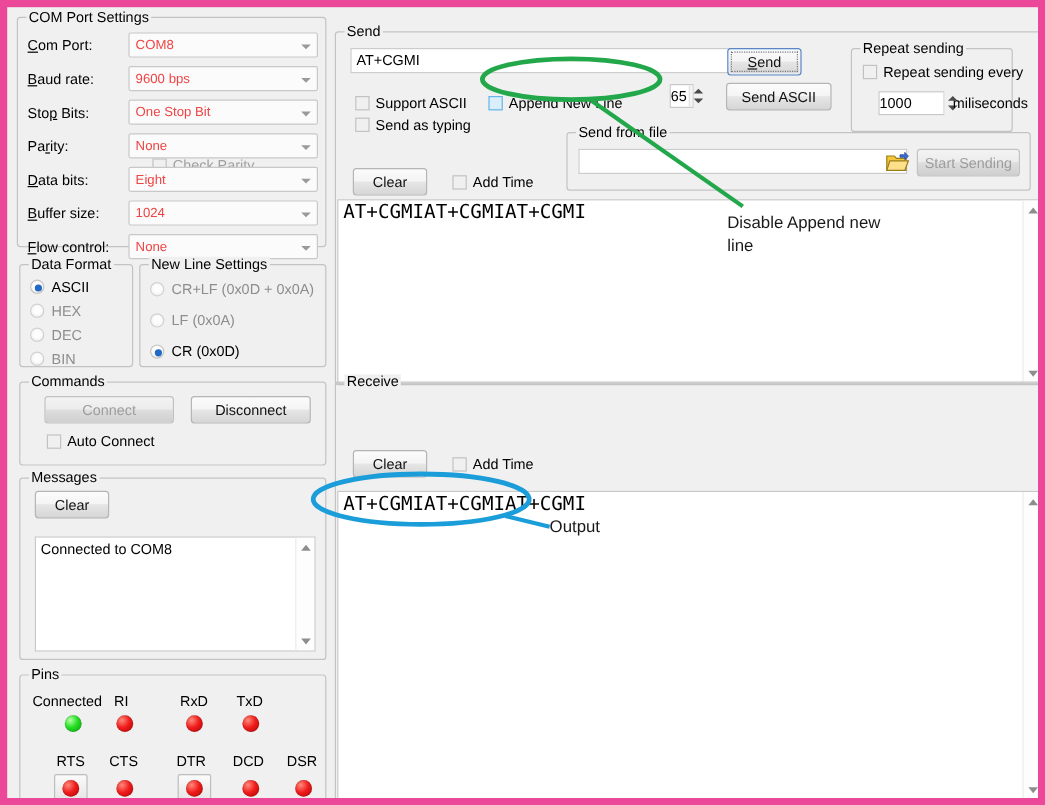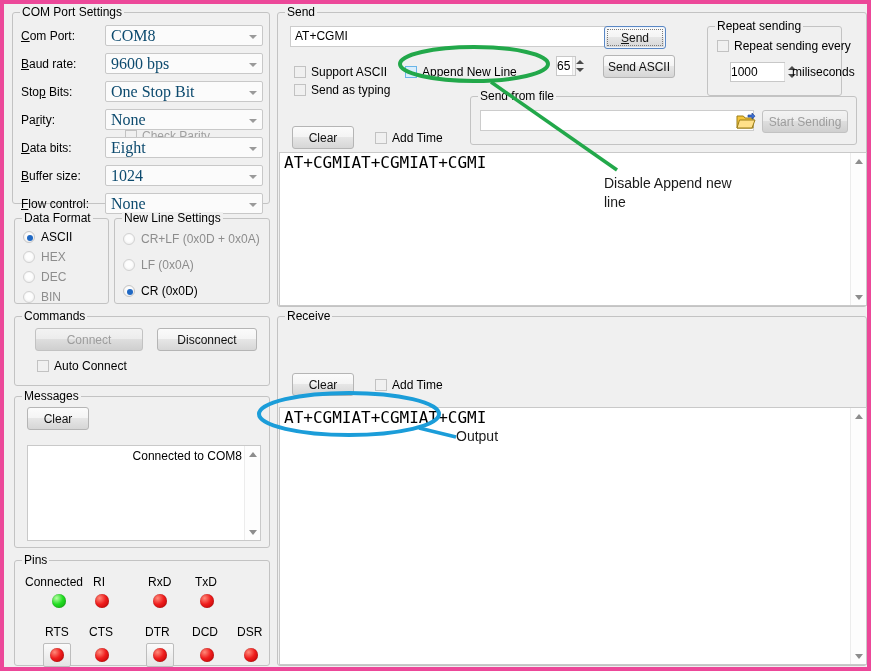--- a/index.html
+++ b/index.html
@@ -9,21 +9,21 @@
     font-family: "Liberation Sans", sans-serif;
     font-size: 12px;
     color: #000;
     background: #ffffff;
     overflow: hidden;
   }
   #app {
     position: absolute; left:0; top:0;
     width: 871px; height: 671px;
     background: #f0f0f0;
-    border: 4px solid #ec4899;
+    border: 6px solid #ec4899;
     overflow: hidden;
   }
 
   
   .grp {
     position: absolute;
     border: 1px solid #c3c3c3;
     border-radius: 3px;
     background: transparent;
   }
@@ -53,25 +53,24 @@
     height: 21px;
     background: #fbfbfb;
     border: 1px solid #c8c8c8;
     border-radius: 2px;
     display: flex;
     align-items: center;
   }
   .combo .ctext {
     flex: 1 1 auto;
     padding-left: 5px;
-    font-size: 16px;
-    color: #0c4a6e;
+    font-size: 11px;
+    color: #ef4444;
     white-space: nowrap;
     overflow: hidden;
-    font-family: Liberation Serif, serif;
   }
   .combo .carrow {
     width: 17px;
     height: 100%;
     position: relative;
   }
   .combo .carrow::after {
     content:"";
     position:absolute;
     left: 4px; top: 9px;
@@ -412,21 +411,21 @@
       <span class="box"></span>
       <span>Auto Connect</span>
     </div>
   </div>
 
   <div class="grp" style="left:10px; top:392px; width:256px; height:152px;text-decoration:underline;">
     <span class="cap">Messages</span>
     <div class="btn" style="left:12px; top:10px; width:62px;">
       <span>Clear</span>
     </div>
-    <div class="tbox" style="left:12px; top:48px; width:234px; height:96px;text-align:right;">
+    <div class="tbox" style="left:12px; top:48px; width:234px; height:96px;">
       <div class="tcontent tplain">Connected to COM8</div>
       <div class="vscroll">
         <div class="sbtn up"></div>
         <div class="sbtn dn"></div>
       </div>
     </div>
   </div>
 
   <div class="grp" style="left:10px; top:556px; width:256px; height:106px;">
     <span class="cap">Pins</span>
@@ -454,21 +453,21 @@
     <div class="pinbtn" style="left:131px; top:82px;"></div>
     <span class="led red" style="left:138px; top:87px;"></span>
 
     <span class="lbl" style="left:177px; top:64px;">DCD</span>
     <span class="led red" style="left:185px; top:87px;"></span>
 
     <span class="lbl" style="left:222px; top:64px;">DSR</span>
     <span class="led red" style="left:229px; top:87px;"></span>
   </div>
 
-  <div class="grp" style="left:273px; top:8px; width:590px; height:295px;text-decoration:underline;">
+  <div class="grp" style="left:273px; top:20px; width:590px; height:295px;text-decoration:underline;">
     <span class="cap">Send</span>
 
     <div class="tinput" style="left:12px; top:13px; width:320px;">AT+CGMI</div>
 
     <div class="btn focused" style="left:326px; top:13px; width:62px;">
       <span class="fring"></span>
       <span><u>S</u>end</span>
     </div>
 
     <div class="cb" style="left:16px; top:52px;">
@@ -484,21 +483,21 @@
     <div class="cb" style="left:16px; top:70px;">
       <span class="box"></span>
       <span>Send as typing</span>
     </div>
 
     <div class="spin" style="left:278px; top:43px; width:20px;">
       <span class="sv">65</span>
       <span class="sbox"></span>
     </div>
 
-    <div class="btn" style="left:325px; top:42px; width:72px;">
+    <div class="btn" style="left:325px; top:42px; width:88px;">
       <span>Send ASCII</span>
     </div>
 
     <div class="btn" style="left:14px; top:113px; width:62px;">
       <span>Clear</span>
     </div>
 
     <div class="cb" style="left:97px; top:118px;">
       <span class="box"></span>
       <span>Add Time</span>

